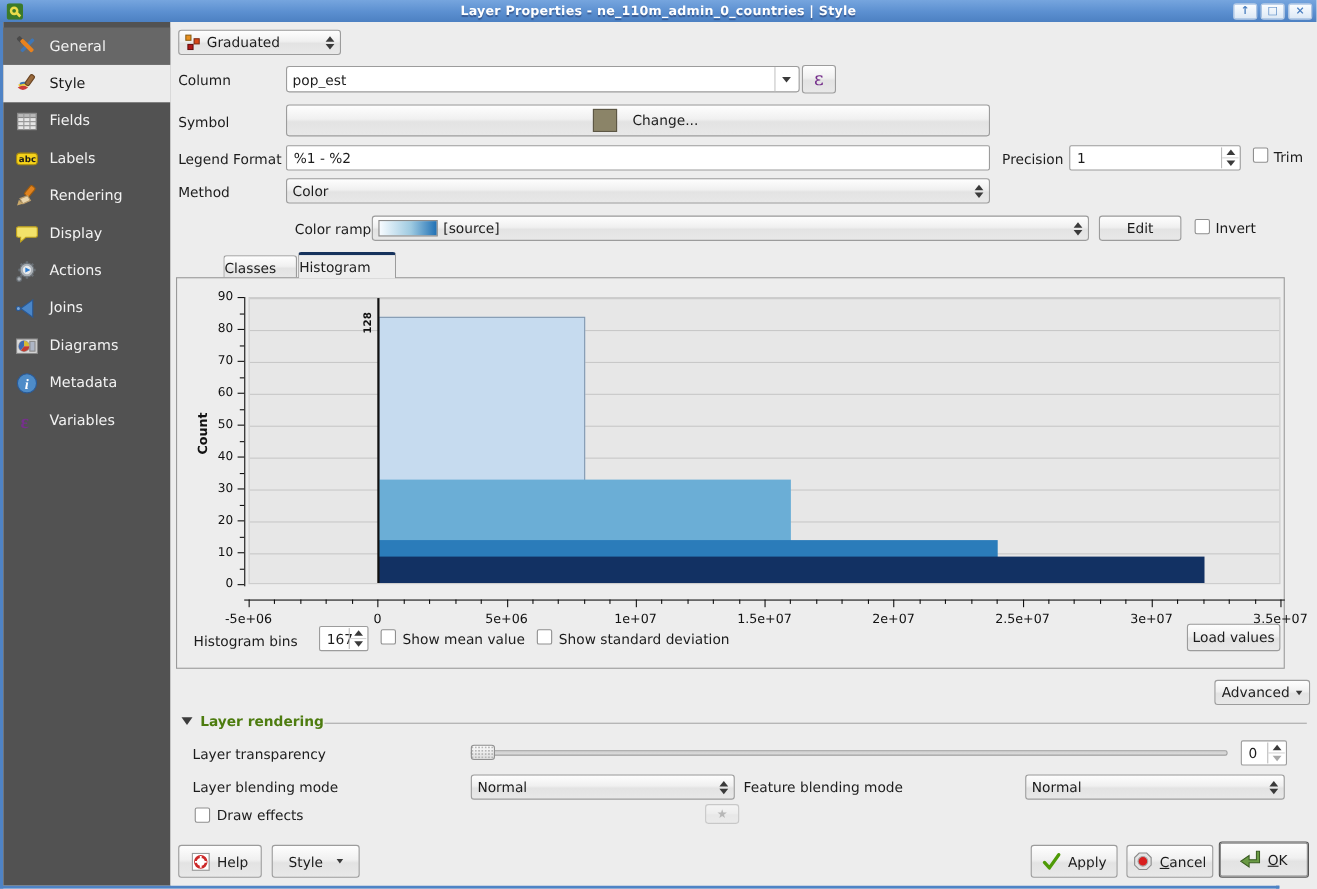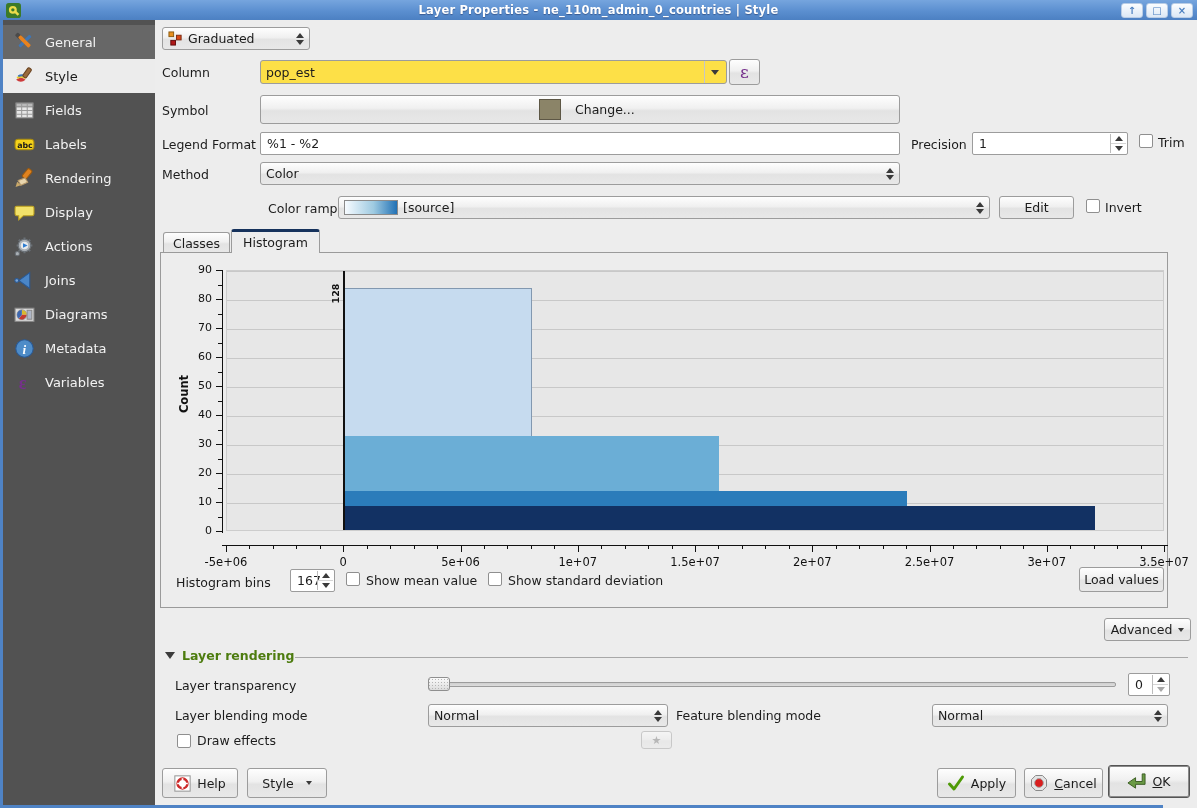--- a/index.html
+++ b/index.html
@@ -51,22 +51,22 @@
   .spin-btns i { flex:1; display:flex; align-items:center; justify-content:center; }
   .spin-btns i:first-child { border-bottom:1px solid #d5d5d5; }
   .tri-up { width:0; height:0; border-left:4px solid transparent; border-right:4px solid transparent; border-bottom:5px solid #3a3a3a; }
   .tri-dn { width:0; height:0; border-left:4px solid transparent; border-right:4px solid transparent; border-top:5px solid #3a3a3a; }
   .tri-dn.dim { border-top-color:#a8a8a8; }
   .dbl-arrow { margin-left:auto; display:flex; flex-direction:column; gap:2px; align-items:center; padding-left:6px; }
   .one-arrow { margin-left:auto; padding-left:6px; border-left:1px solid #c6c6c6; align-self:stretch; display:flex; align-items:center; padding-right:2px; }
   .cb { position:absolute; width:14px; height:14px; background:#fff; border:1px solid #8f8f8f; border-radius:2px; }
 
   
-  .tab { position:absolute; display:flex; align-items:center; justify-content:center;
-         border-bottom:none; border-radius:3px 3px 0 0; font-size:12.5px; }
+  .tab { position:absolute; display:flex; align-items:center; 
+         border-bottom:none; border-radius:3px 3px 0 0; font-size:12.5px;margin-left:40px; }
   .tab.active { background:#ededed; border-top:3px solid #16325c; z-index:3; }
   .frame { position:absolute; border:1px solid #9a9a9a; background:#ededed; }
 
   
   .plot { position:absolute; left:0; top:0; width:1008px; height:312px; }
   .hcanvas { position:absolute; left:65px; top:17px; width:938px; height:261px;
              background:#e7e7e7; border:1px solid #cdcdcd; overflow:hidden; }
   .grid-h { position:absolute; left:0; right:0; height:1px; background:#c8c8c8; }
   .hbar { position:absolute; }
   .break-line { position:absolute; top:0; bottom:0; width:2px; background:#101010; }
@@ -245,21 +245,21 @@
             </svg>
           </span>
         <span class="ctext">Graduated</span>
         <span class="dbl-arrow">
             <i class="tri-up"></i>
             <i class="tri-dn"></i>
           </span>
       </div>
 
       <span class="lab" style="left:7px;top:45px;">Column</span>
-      <div class="combo" style="left:105px;top:40px;width:467px;height:24px;background:#fde047;">
+      <div class="combo" style="left:105px;top:40px;width:467px;height:24px;background:#ffffff;">
         <span class="ctext">pop_est</span>
         <span class="one-arrow">
             <i class="tri-dn"></i>
           </span>
       </div>
       <div class="btn" style="left:574px;top:39px;width:31px;height:26px;">
         <span style="color:#76308c;font-size:17px;font-family:'DejaVu Serif',serif;">ε</span>
       </div>
 
       <span class="lab" style="left:7px;top:83px;">Symbol</span>

